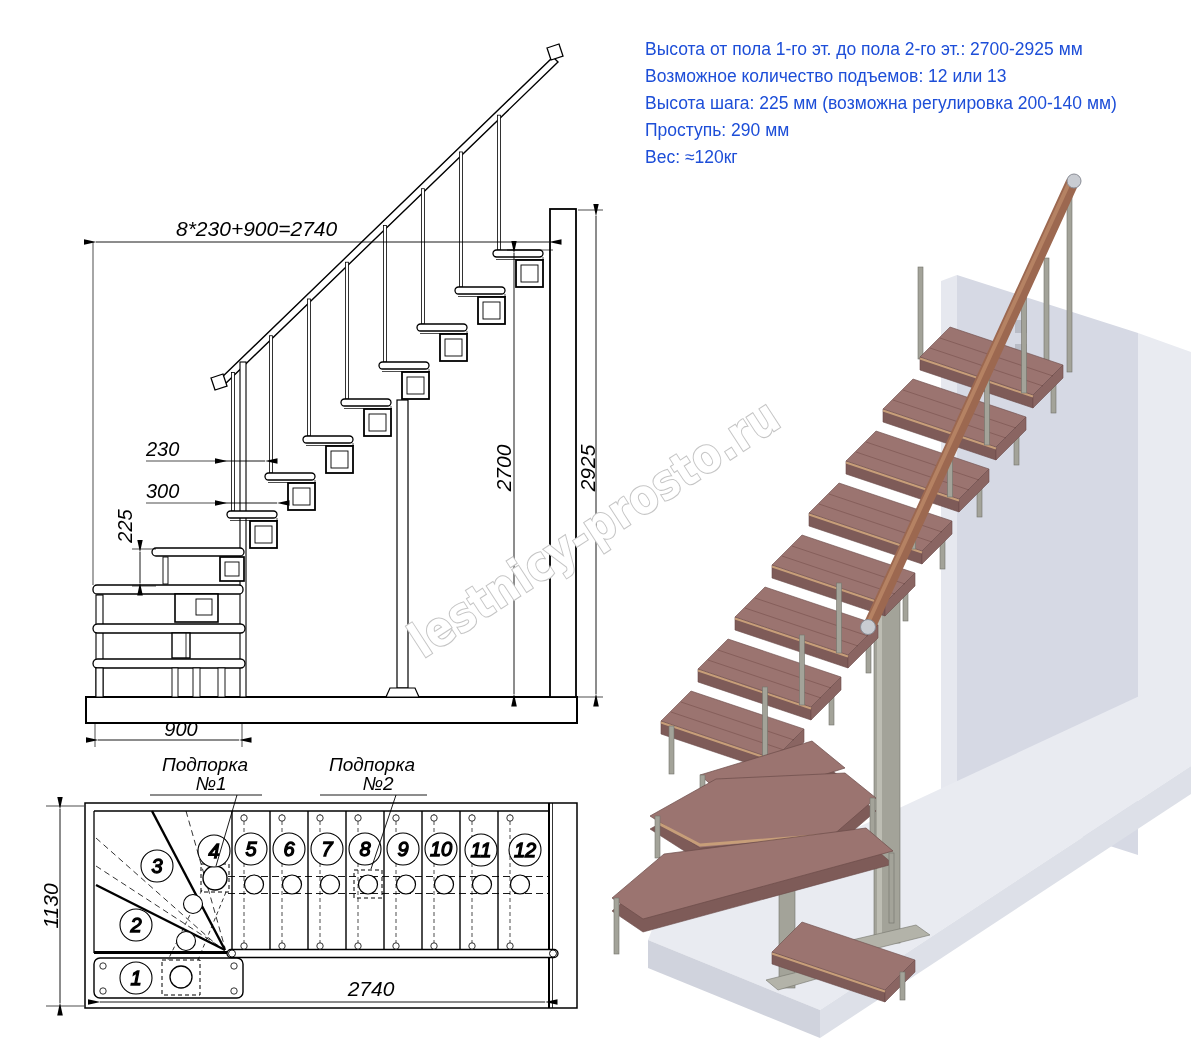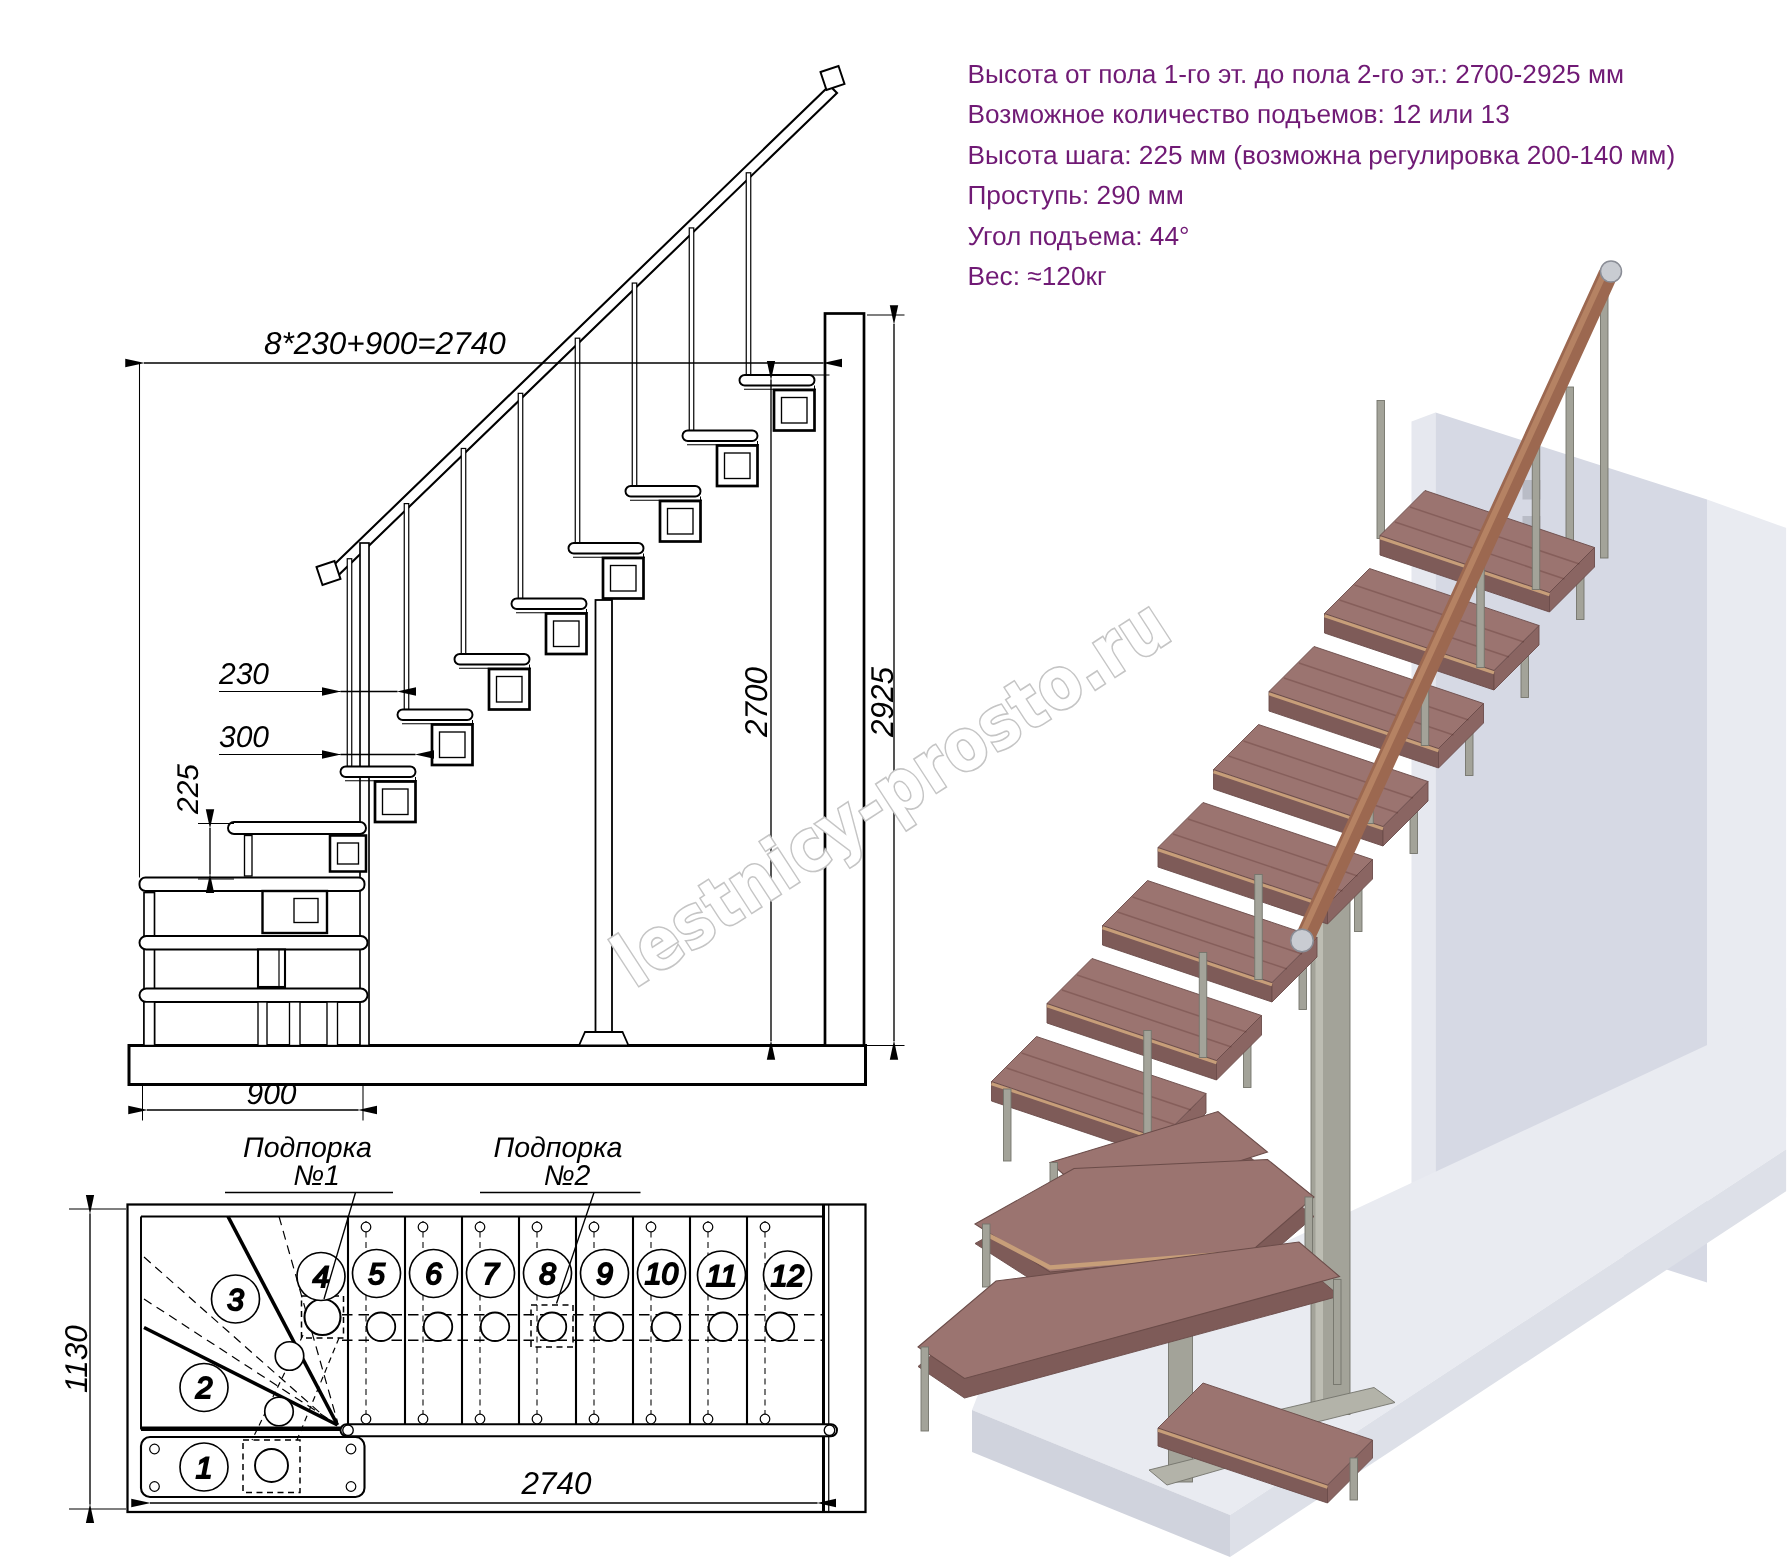--- a/index.html
+++ b/index.html
@@ -1,19 +1,19 @@
 <!DOCTYPE html>
 <html><head>
 <meta charset="utf-8">
 <style>
   html,body{margin:0;padding:0;background:#fff;}
   .stage{position:relative;width:1191px;height:1045px;background:#fff;overflow:hidden;
          font-family:"Liberation Sans",sans-serif;}
   .stage svg{position:absolute;left:0;top:0;}
-  .specs{position:absolute;left:645px;top:36px;width:540px;color:#701a75;
+  .specs{position:absolute;left:645px;top:36px;width:540px;color:#1d4ed8;
          font-size:17.5px;line-height:27px;white-space:nowrap;}
   
   text{fill:#000;}
   .dim{font-family:"Liberation Sans",sans-serif;font-style:italic;font-size:21px;}
   .dimS{font-family:"Liberation Sans",sans-serif;font-style:italic;font-size:20px;}
   .lbl{font-family:"Liberation Sans",sans-serif;font-style:italic;font-size:19px;}
   .stepnum{font-family:"Liberation Sans",sans-serif;font-style:italic;font-size:20px;}
   .wm{font-family:"DejaVu Sans",sans-serif;font-weight:700;font-size:48px;
       fill:#ffffff;stroke:#c5c5c5;stroke-width:2.2;paint-order:stroke;letter-spacing:1px;}
 </style>
@@ -456,16 +456,15 @@
     </g>
 
     <text class="wm" transform="rotate(-33 593 526)" x="593" y="545" text-anchor="middle" textLength="430" lengthAdjust="spacingAndGlyphs">lestnicy-prosto.ru</text>
   </svg>
 
   <div class="specs">
     <div>Высота от пола 1-го эт. до пола 2-го эт.: 2700-2925 мм</div>
     <div>Возможное количество подъемов: 12 или 13</div>
     <div>Высота шага: 225 мм (возможна регулировка 200-140 мм)</div>
     <div>Проступь: 290 мм</div>
-    <div>Угол подъема: 44°</div>
     <div>Вес: ≈120кг</div>
   </div>
 </div>
 
 </body></html>

